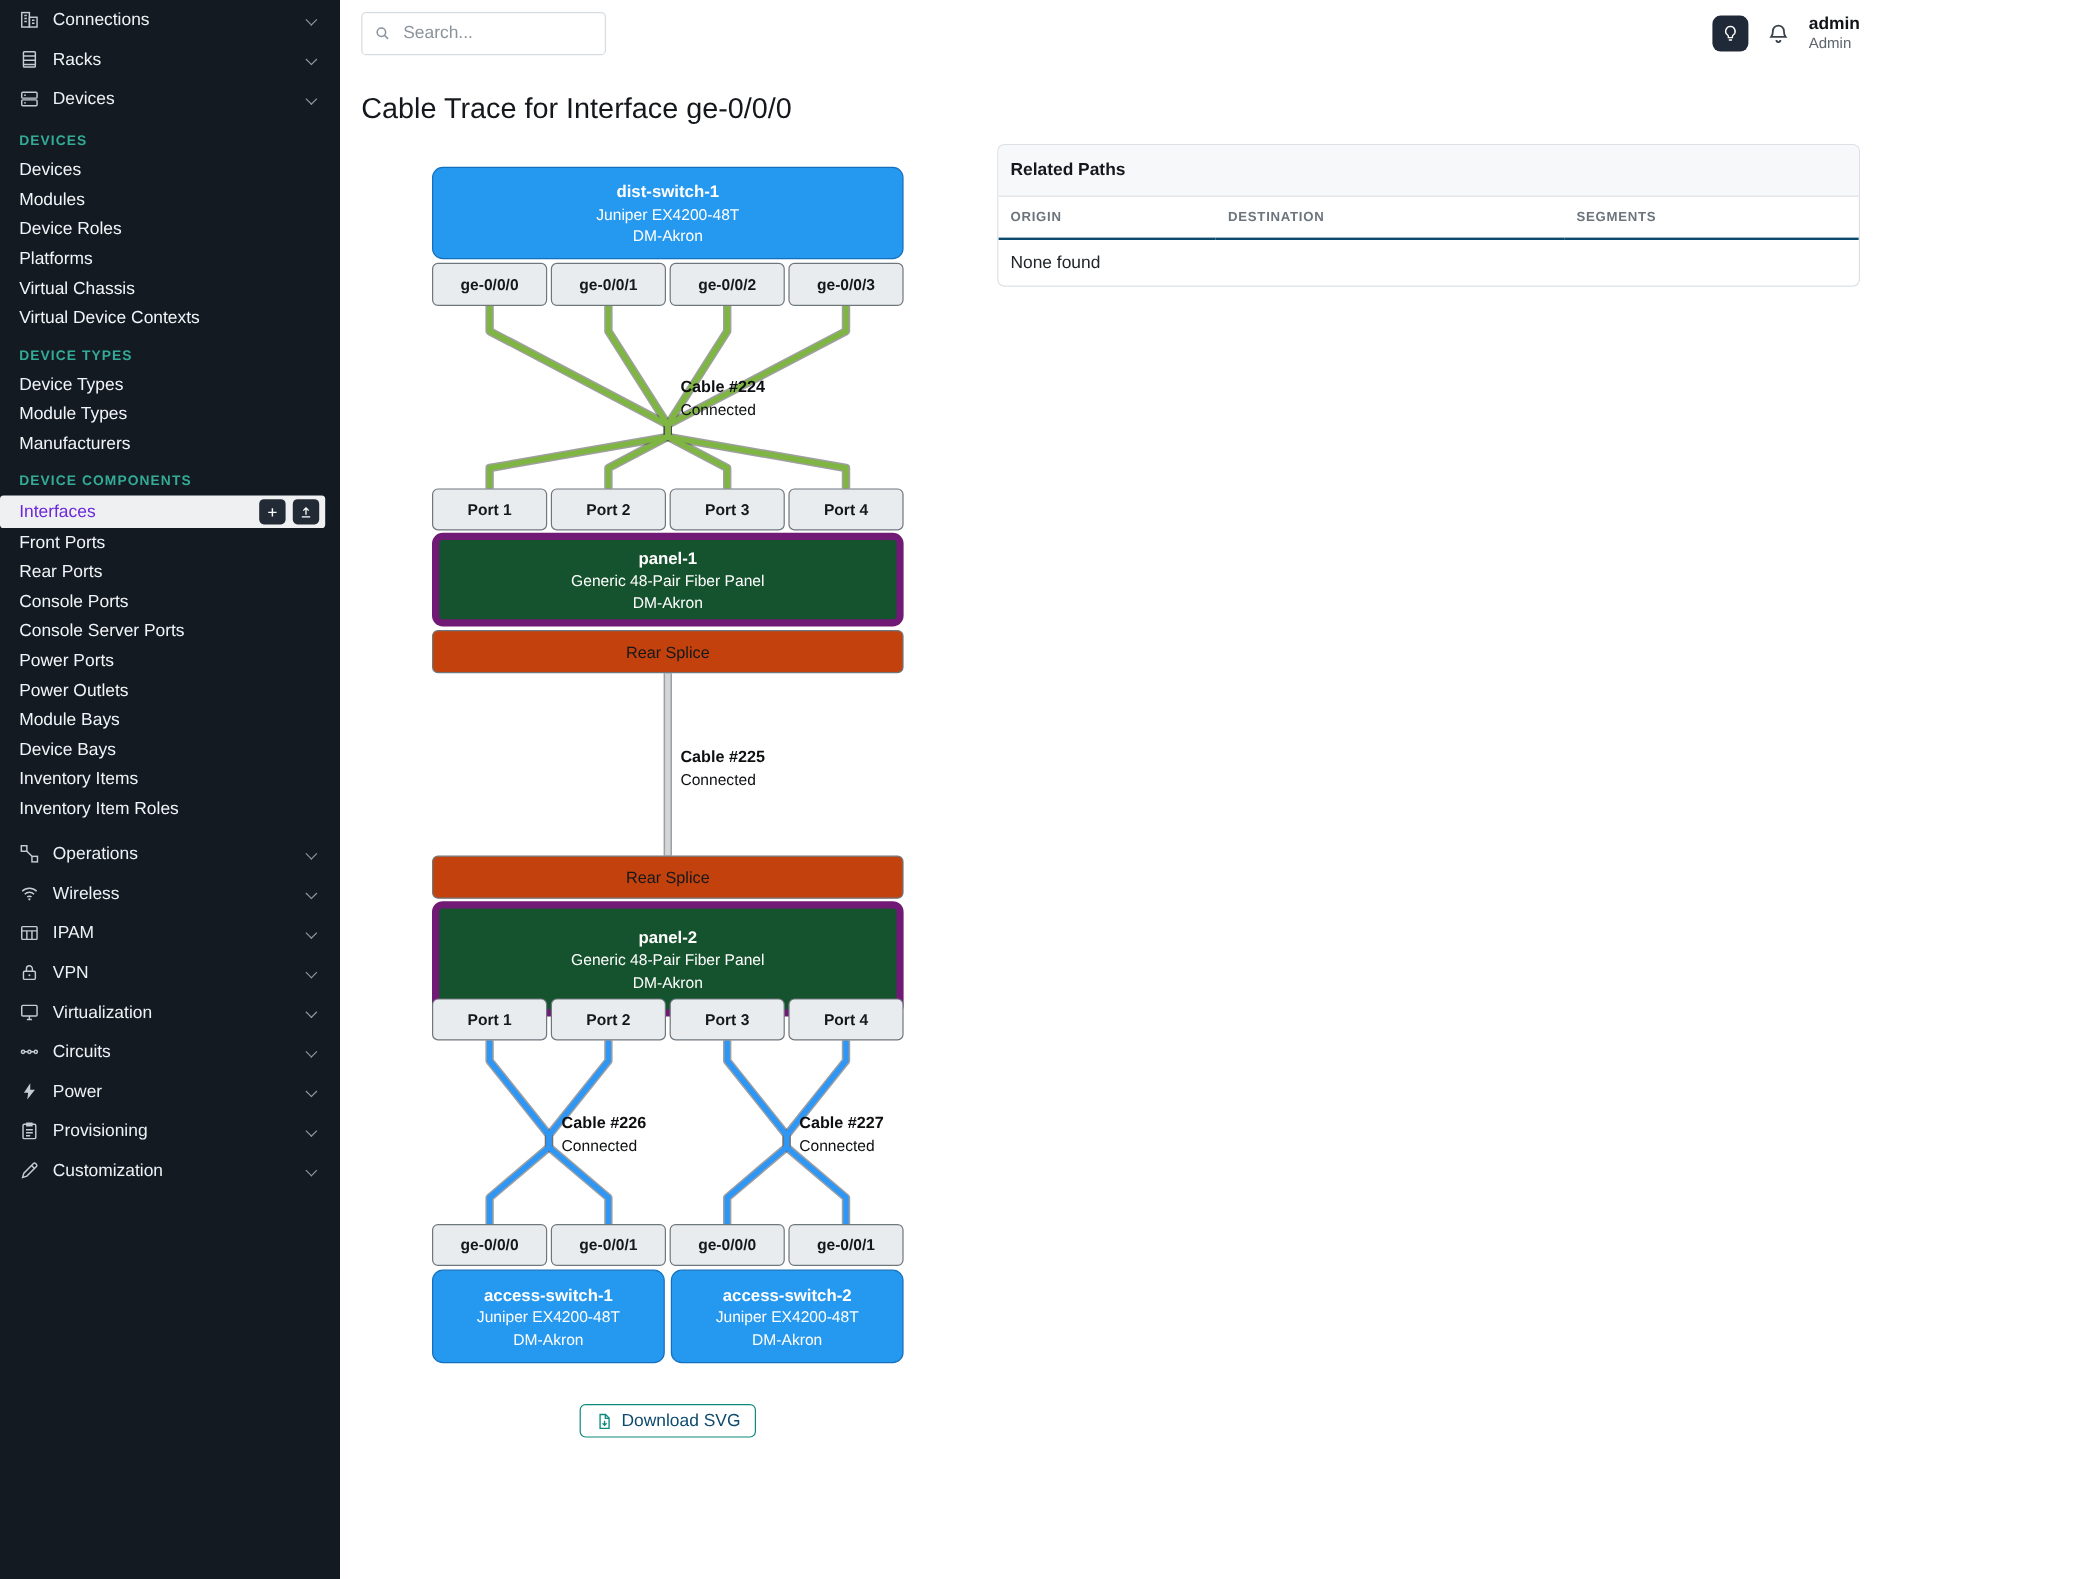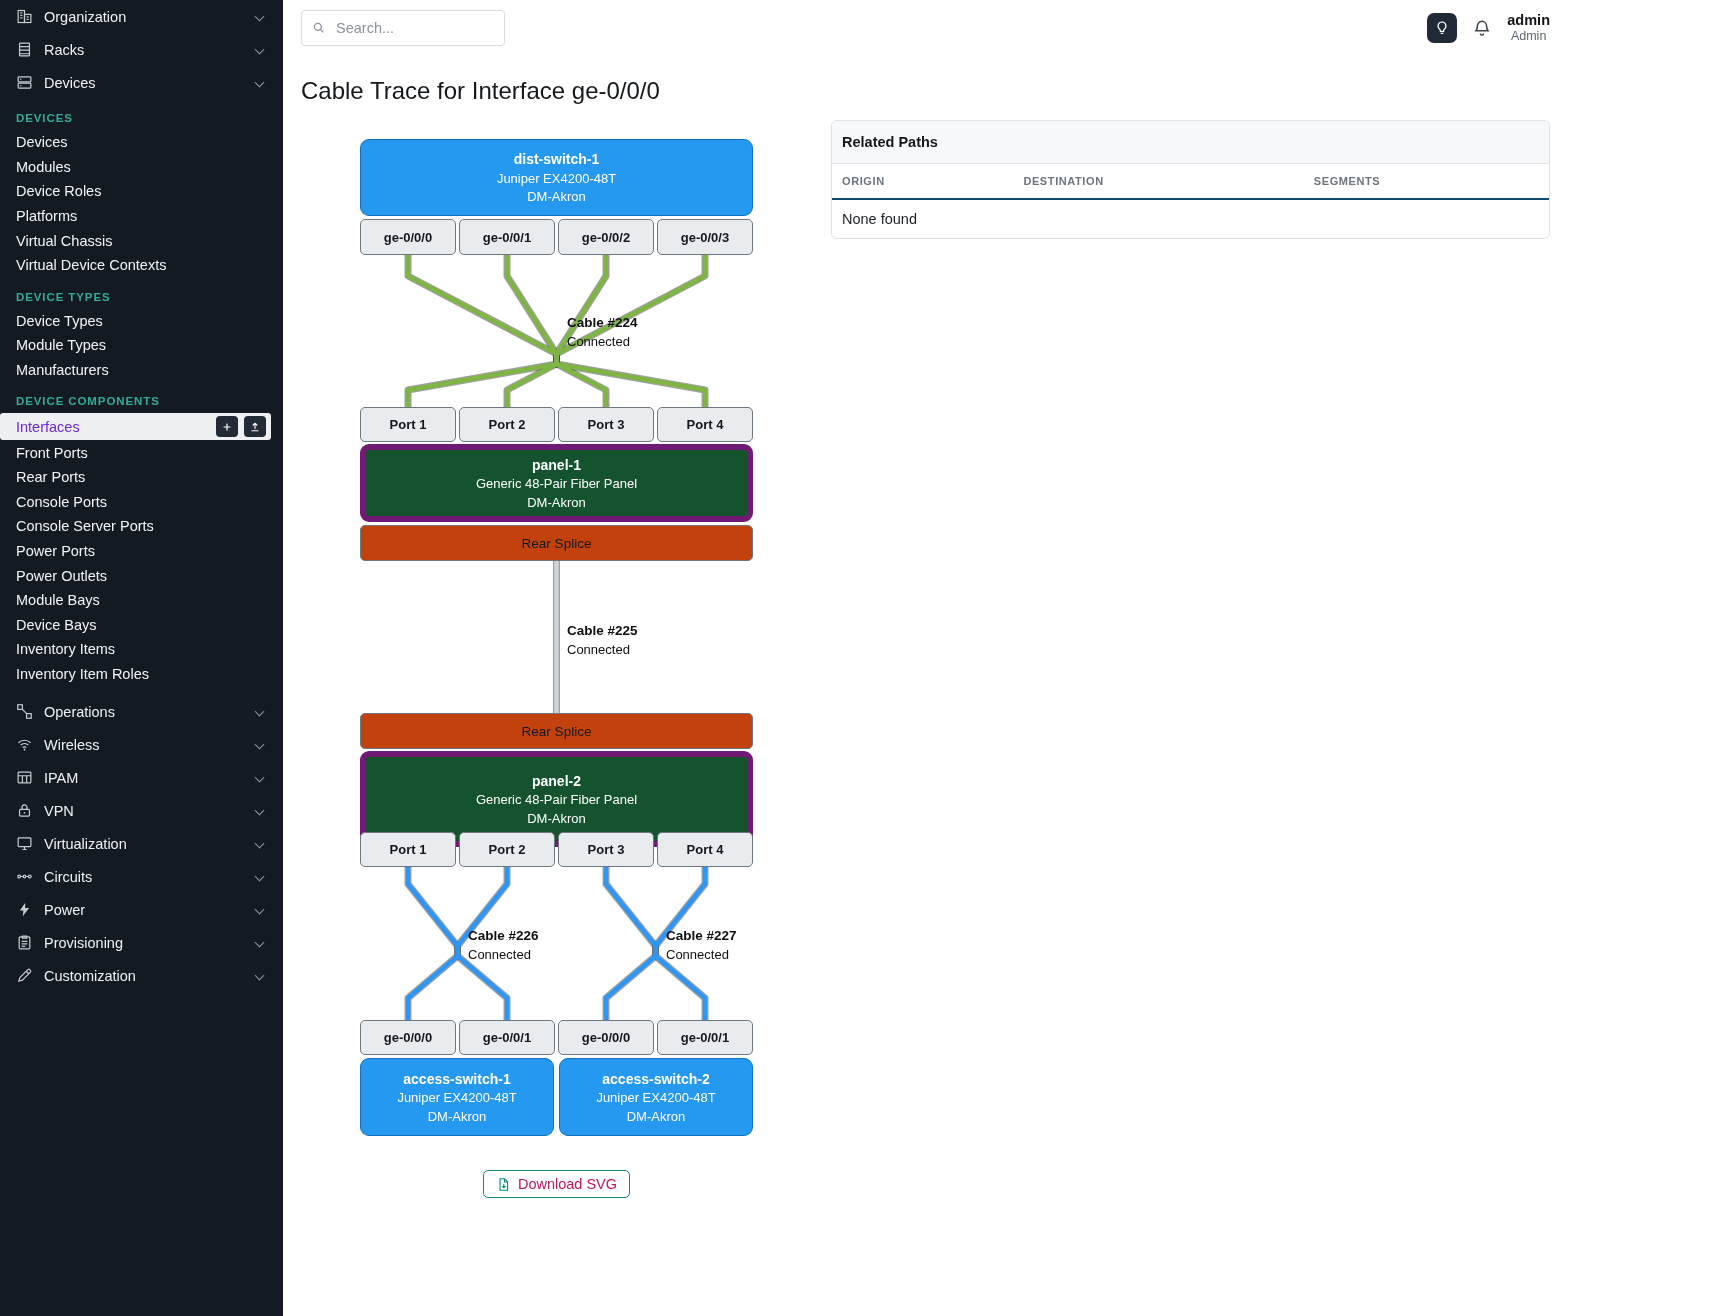--- a/index.html
+++ b/index.html
@@ -29,21 +29,21 @@
   .main{margin-left:283px;padding:0 183px 0 18px}
   .topbar{height:56px;display:flex;align-items:center}
   .search{display:flex;align-items:center;gap:8px;border:1px solid #d7dce1;border-radius:4px;height:36px;
         width:204px;padding:0 10px;background:#fff}
   .search input{border:none;outline:none;font-size:14.5px;width:100%;color:#333;font-family:inherit;background:transparent}
   .search input::placeholder{color:#8a939c}
   .top-right{margin-left:auto;display:flex;align-items:center;gap:15px}
   .bulb-btn{width:30px;height:30px;border-radius:7px;background:#202938;border:none;display:flex;
         align-items:center;justify-content:center;cursor:pointer}
   .bell-wrap{display:flex;align-items:center;cursor:pointer}
-  .user{text-align:center;line-height:1.25;cursor:pointer}
+  .user{text-align:left;line-height:1.25;cursor:pointer}
   .user-name{font-weight:700;font-size:14.5px;color:#121417}
   .user-role{font-size:12.5px;color:#5d656d}
 
   h1.page-title{font-size:24px;font-weight:500;margin:21px 0 0;color:#14181c}
 
   
   .flex-row{display:flex;align-items:flex-start;margin-top:9px}
   .diagram-col{margin-left:57px;flex:none}
   .diagram{position:relative;width:397px;height:1010px;margin-top:22px}
   .cables{position:absolute;left:0;top:0}
@@ -57,21 +57,21 @@
   .dev-name{font-weight:700;font-size:14px}
   .dev-sub{font-size:13px}
   .port{position:absolute;width:96px;height:36px;background:#e9ecef;border:1.5px solid #6f777e;border-radius:5px;
         display:flex;align-items:center;justify-content:center;font-size:13px;font-weight:700;color:#14181c;cursor:pointer}
   .splice{position:absolute;left:2px;width:393px;height:36px;background:#c2410c;border:1.5px solid #6f777e;
         border-radius:5px;display:flex;align-items:center;justify-content:center;font-size:13.5px;color:#14181c;cursor:pointer}
   .cable-label{position:absolute;color:#0d0f11}
   .cname{font-weight:700;font-size:13.5px;line-height:1.4}
   .cstatus{font-size:13px;line-height:1.45}
   .btn-row{width:397px;display:flex;justify-content:center;margin-top:24px}
-  .dl-btn{display:flex;align-items:center;gap:7px;background:#fff;border:1px solid #0d8a7d;color:#be185d;
+  .dl-btn{display:flex;align-items:center;gap:7px;background:#fff;border:1px solid #0d8a7d;color:#0c4a6e;
         border-radius:5px;padding:5px 12px;font-size:14.5px;font-family:inherit;cursor:pointer}
 
   
   .card{margin-left:76px;margin-top:6px;width:721px;border:1px solid #dde1e5;border-radius:6px;background:#fff;overflow:hidden}
   .card-header{background:#f7f8f9;border-bottom:1px solid #dde1e5;padding:13px 10px;font-size:14.5px;font-weight:600;color:#14181c}
   .card table{width:100%;border-collapse:collapse}
   .card th{text-align:left;font-size:11px;letter-spacing:.6px;color:#6c757d;font-weight:700;padding:11px 10px;
         border-bottom:2px solid #0c4a6e}
   .card th.c1{width:25.3%}.card th.c2{width:40.5%}
   .card td{padding:11px 10px;font-size:14.5px;color:#212529}
@@ -83,21 +83,21 @@
 
   <nav>
     <div class="side-group">
       <svg class="icon16" viewBox="0 0 24 24">
           <g fill="none" stroke="#c6ccd2" stroke-width="1.7">
             <rect x="3" y="3.5" width="9" height="17"></rect>
             <rect x="12" y="9" width="9" height="11.5"></rect>
             <path d="M6 7h3M6 10.5h3M6 14h3M15 12.5h3M15 16h3"></path>
           </g>
         </svg>
-      <span class="lbl">Organization</span>
+      <span class="lbl">Connections</span>
       <span class="chev"></span>
     </div>
     <div class="side-group">
       <svg class="icon16" viewBox="0 0 24 24">
           <g fill="none" stroke="#c6ccd2" stroke-width="1.7">
             <rect x="5" y="3" width="14" height="18" rx="1"></rect>
             <path d="M5 8h14M5 13h14M5 18h14"></path>
           </g>
         </svg>
       <span class="lbl">Racks</span>

